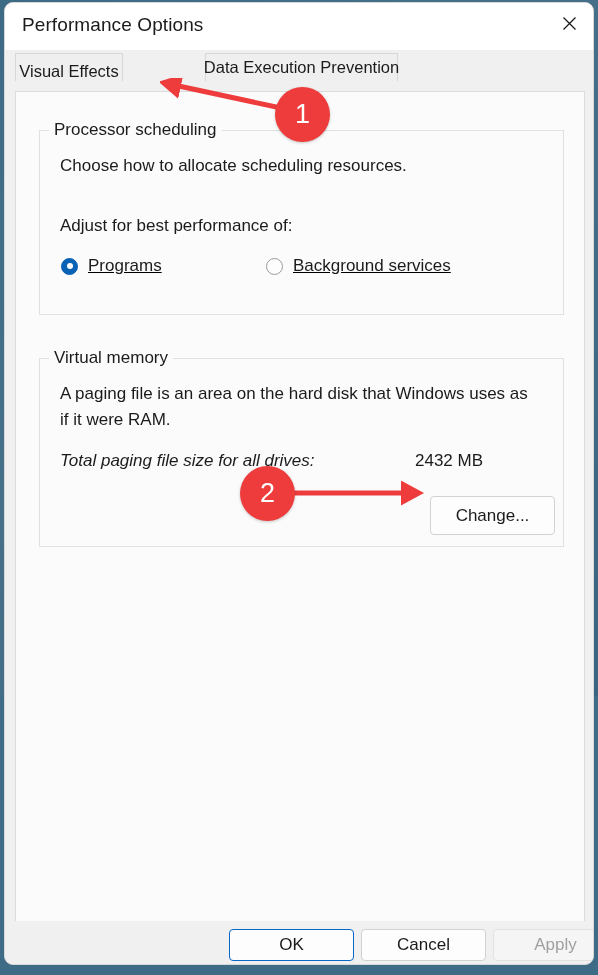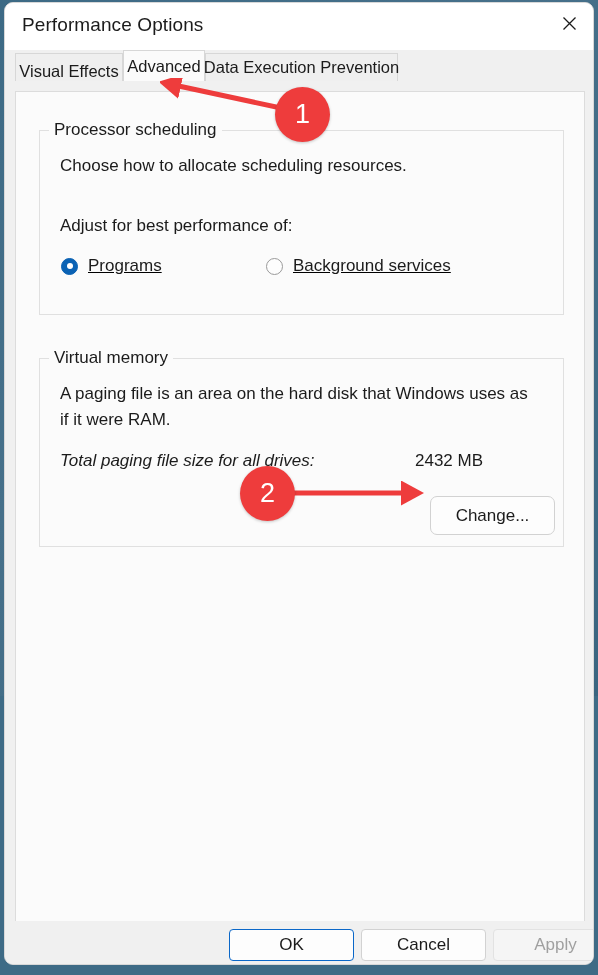--- a/index.html
+++ b/index.html
@@ -245,23 +245,20 @@
         <svg width="15" height="15" viewBox="0 0 15 15" aria-hidden="true">
           <path d="M1.5 1.5 L13.5 13.5 M13.5 1.5 L1.5 13.5" stroke="#1b1b1b" stroke-width="1.3" fill="none"></path>
         </svg>
       </div>
     </div>
 
     <div class="tabstrip">
       <div class="tab" style="left:10px; width:108px;align-items:flex-end;">
         <span>Visual Effects</span>
       </div>
-      <div class="tab selected" style="left:118px; width:82px;">
-        <span>Advanced</span>
-      </div>
       <div class="tab" style="left:200px; width:193px;">
         <span>Data Execution Prevention</span>
       </div>
     </div>
 
     <div class="tabpanel">
 
       <div class="groupbox" style="left:23px; top:38px; width:525px; height:185px;">
         <div class="group-label">Processor scheduling</div>
 
@@ -282,21 +279,21 @@
 
       <div class="groupbox" style="left:23px; top:266px; width:525px; height:189px;">
         <div class="group-label">Virtual memory</div>
 
         <div class="body-text wrap" style="left:20px; top:22px; width:480px;">A paging file is an area on the hard disk that Windows uses as if it were RAM.</div>
 
         <div class="body-text" style="left:20px; top:92px;font-style:italic;">Total paging file size for all drives:</div>
 
         <div class="body-text" style="left:375px; top:92px;">2432 MB</div>
 
-        <div class="btn" style="left:390px; top:137px; width:125px; height:39px;border-radius:7px;">
+        <div class="btn" style="left:390px; top:137px; width:125px; height:39px;">
           <span>Change...</span>
         </div>
       </div>
 
     </div>
 
     <div class="footer">
       <div class="btn default" style="left:224px; top:8px; width:125px; height:32px;">
         <span>OK</span>
       </div>

